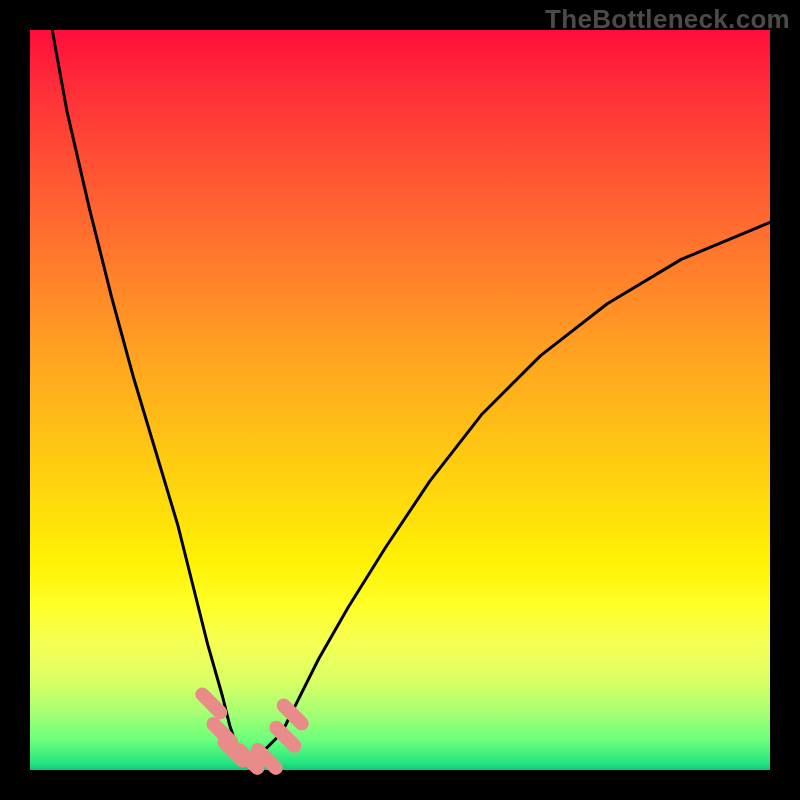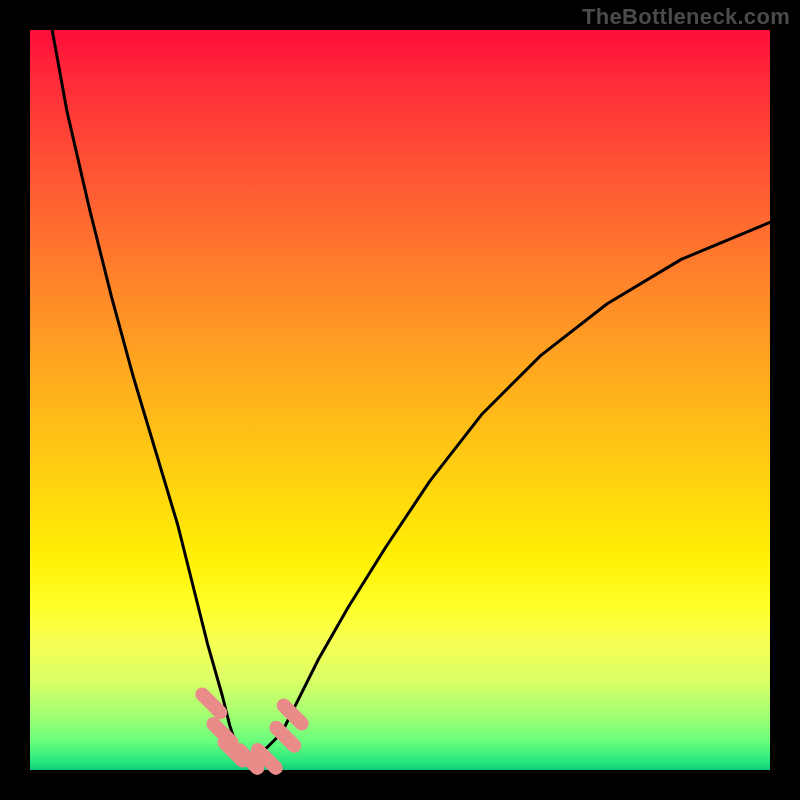--- a/index.html
+++ b/index.html
@@ -15,21 +15,21 @@
     position: relative;
     width: 800px;
     height: 800px;
     background: #000;
   }
   .watermark {
     position: absolute;
     top: 4px;
     right: 10px;
     color: #4b4b4b;
-    font-size: 22px;
+    font-size: 26px;
     font-weight: 600;
     letter-spacing: 0.3px;
     user-select: none;
   }
   .plot {
     position: absolute;
     left: 30px;
     top: 30px;
     width: 740px;
     height: 740px;

